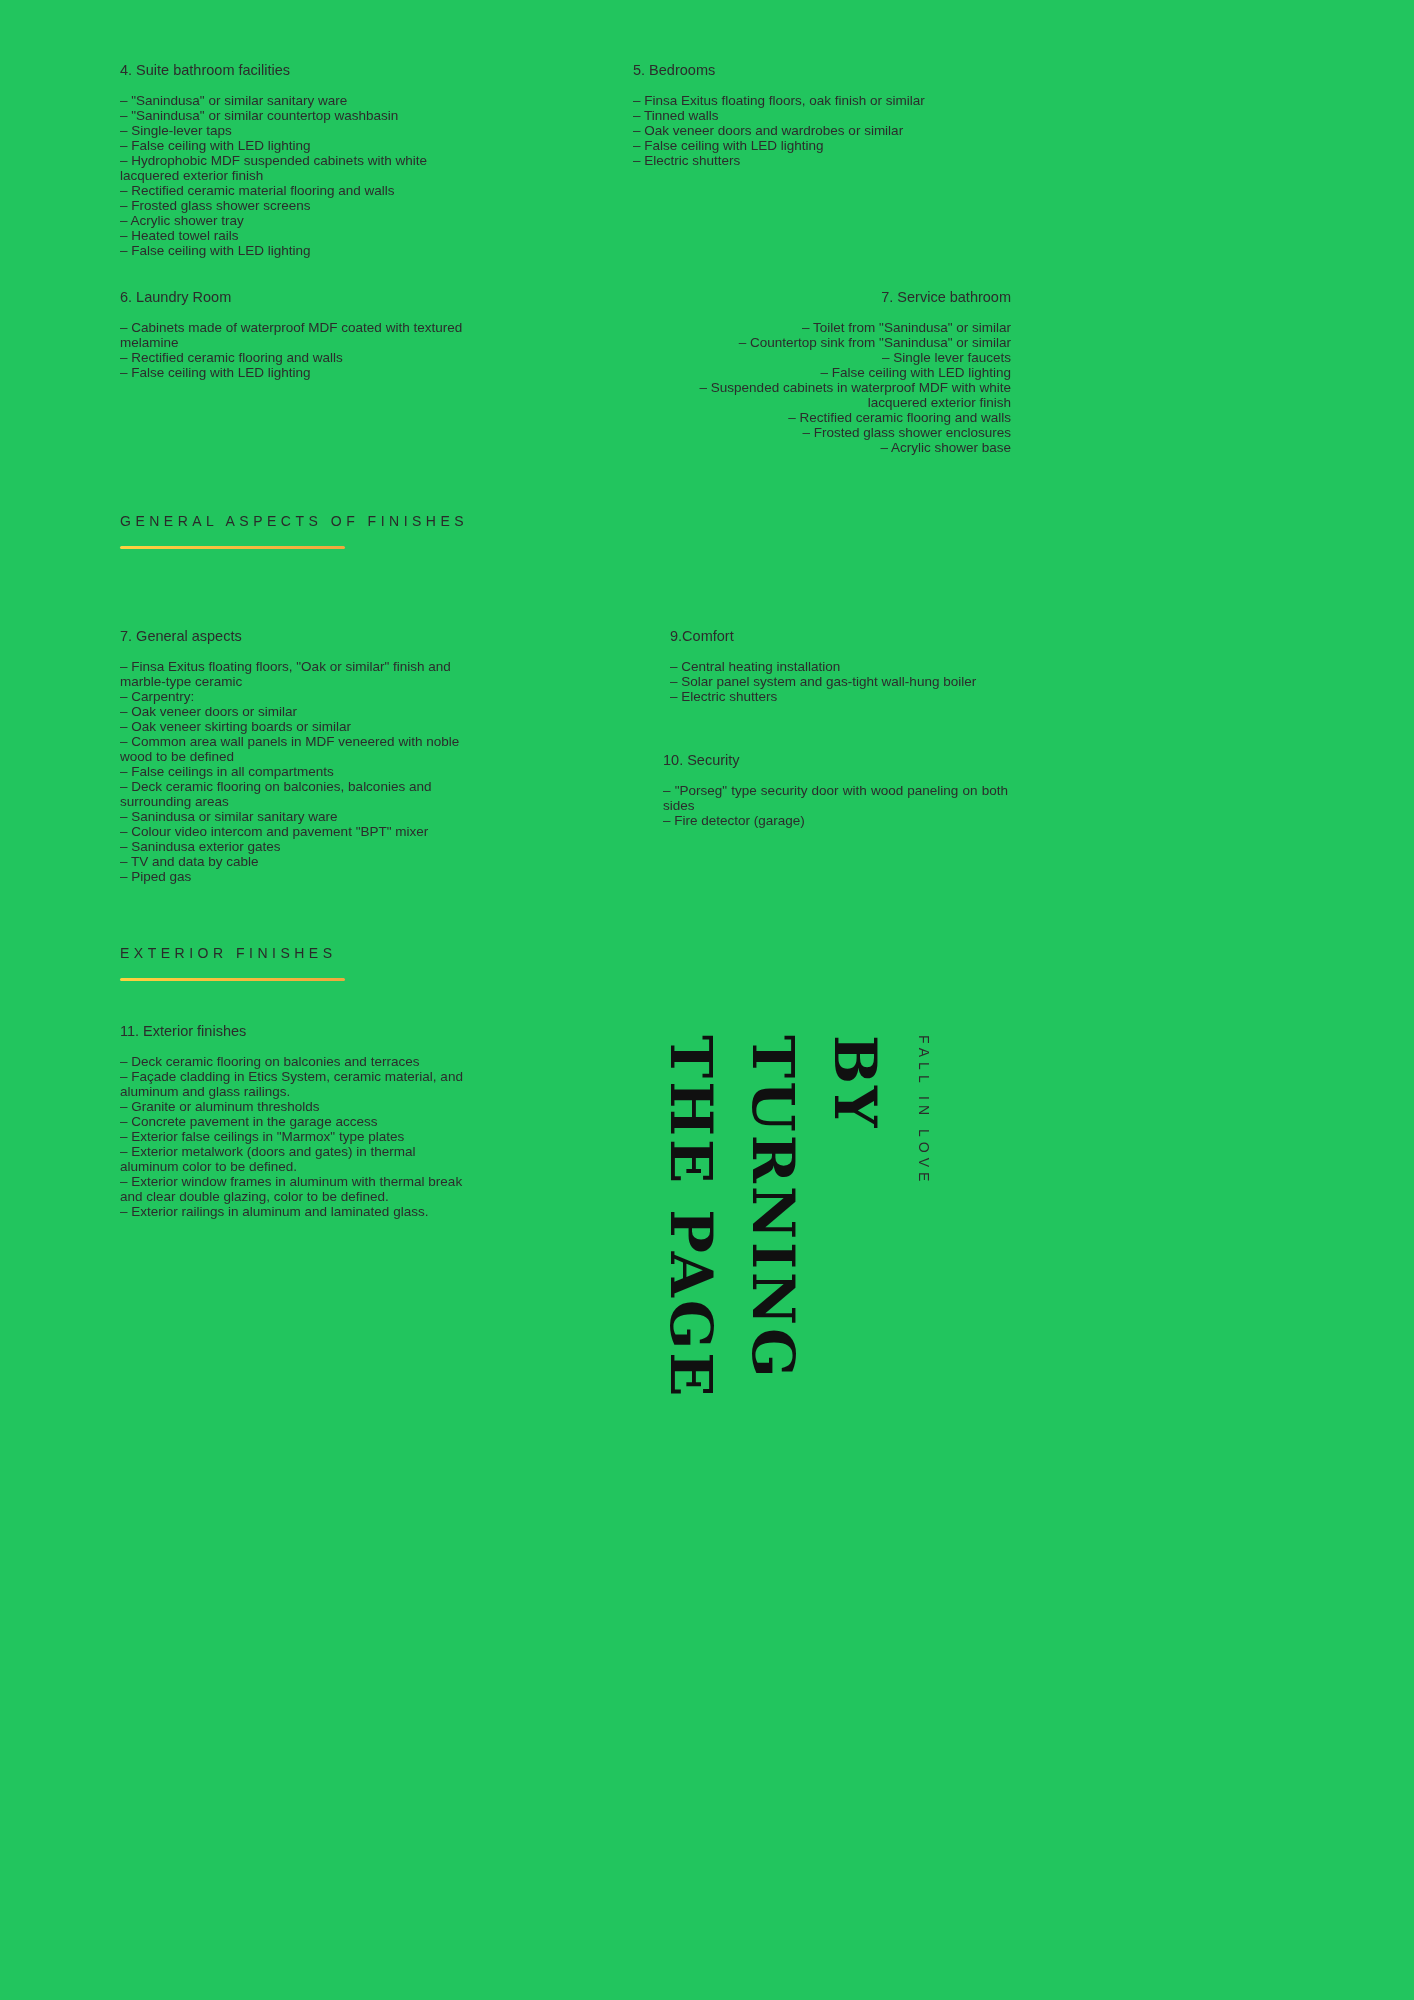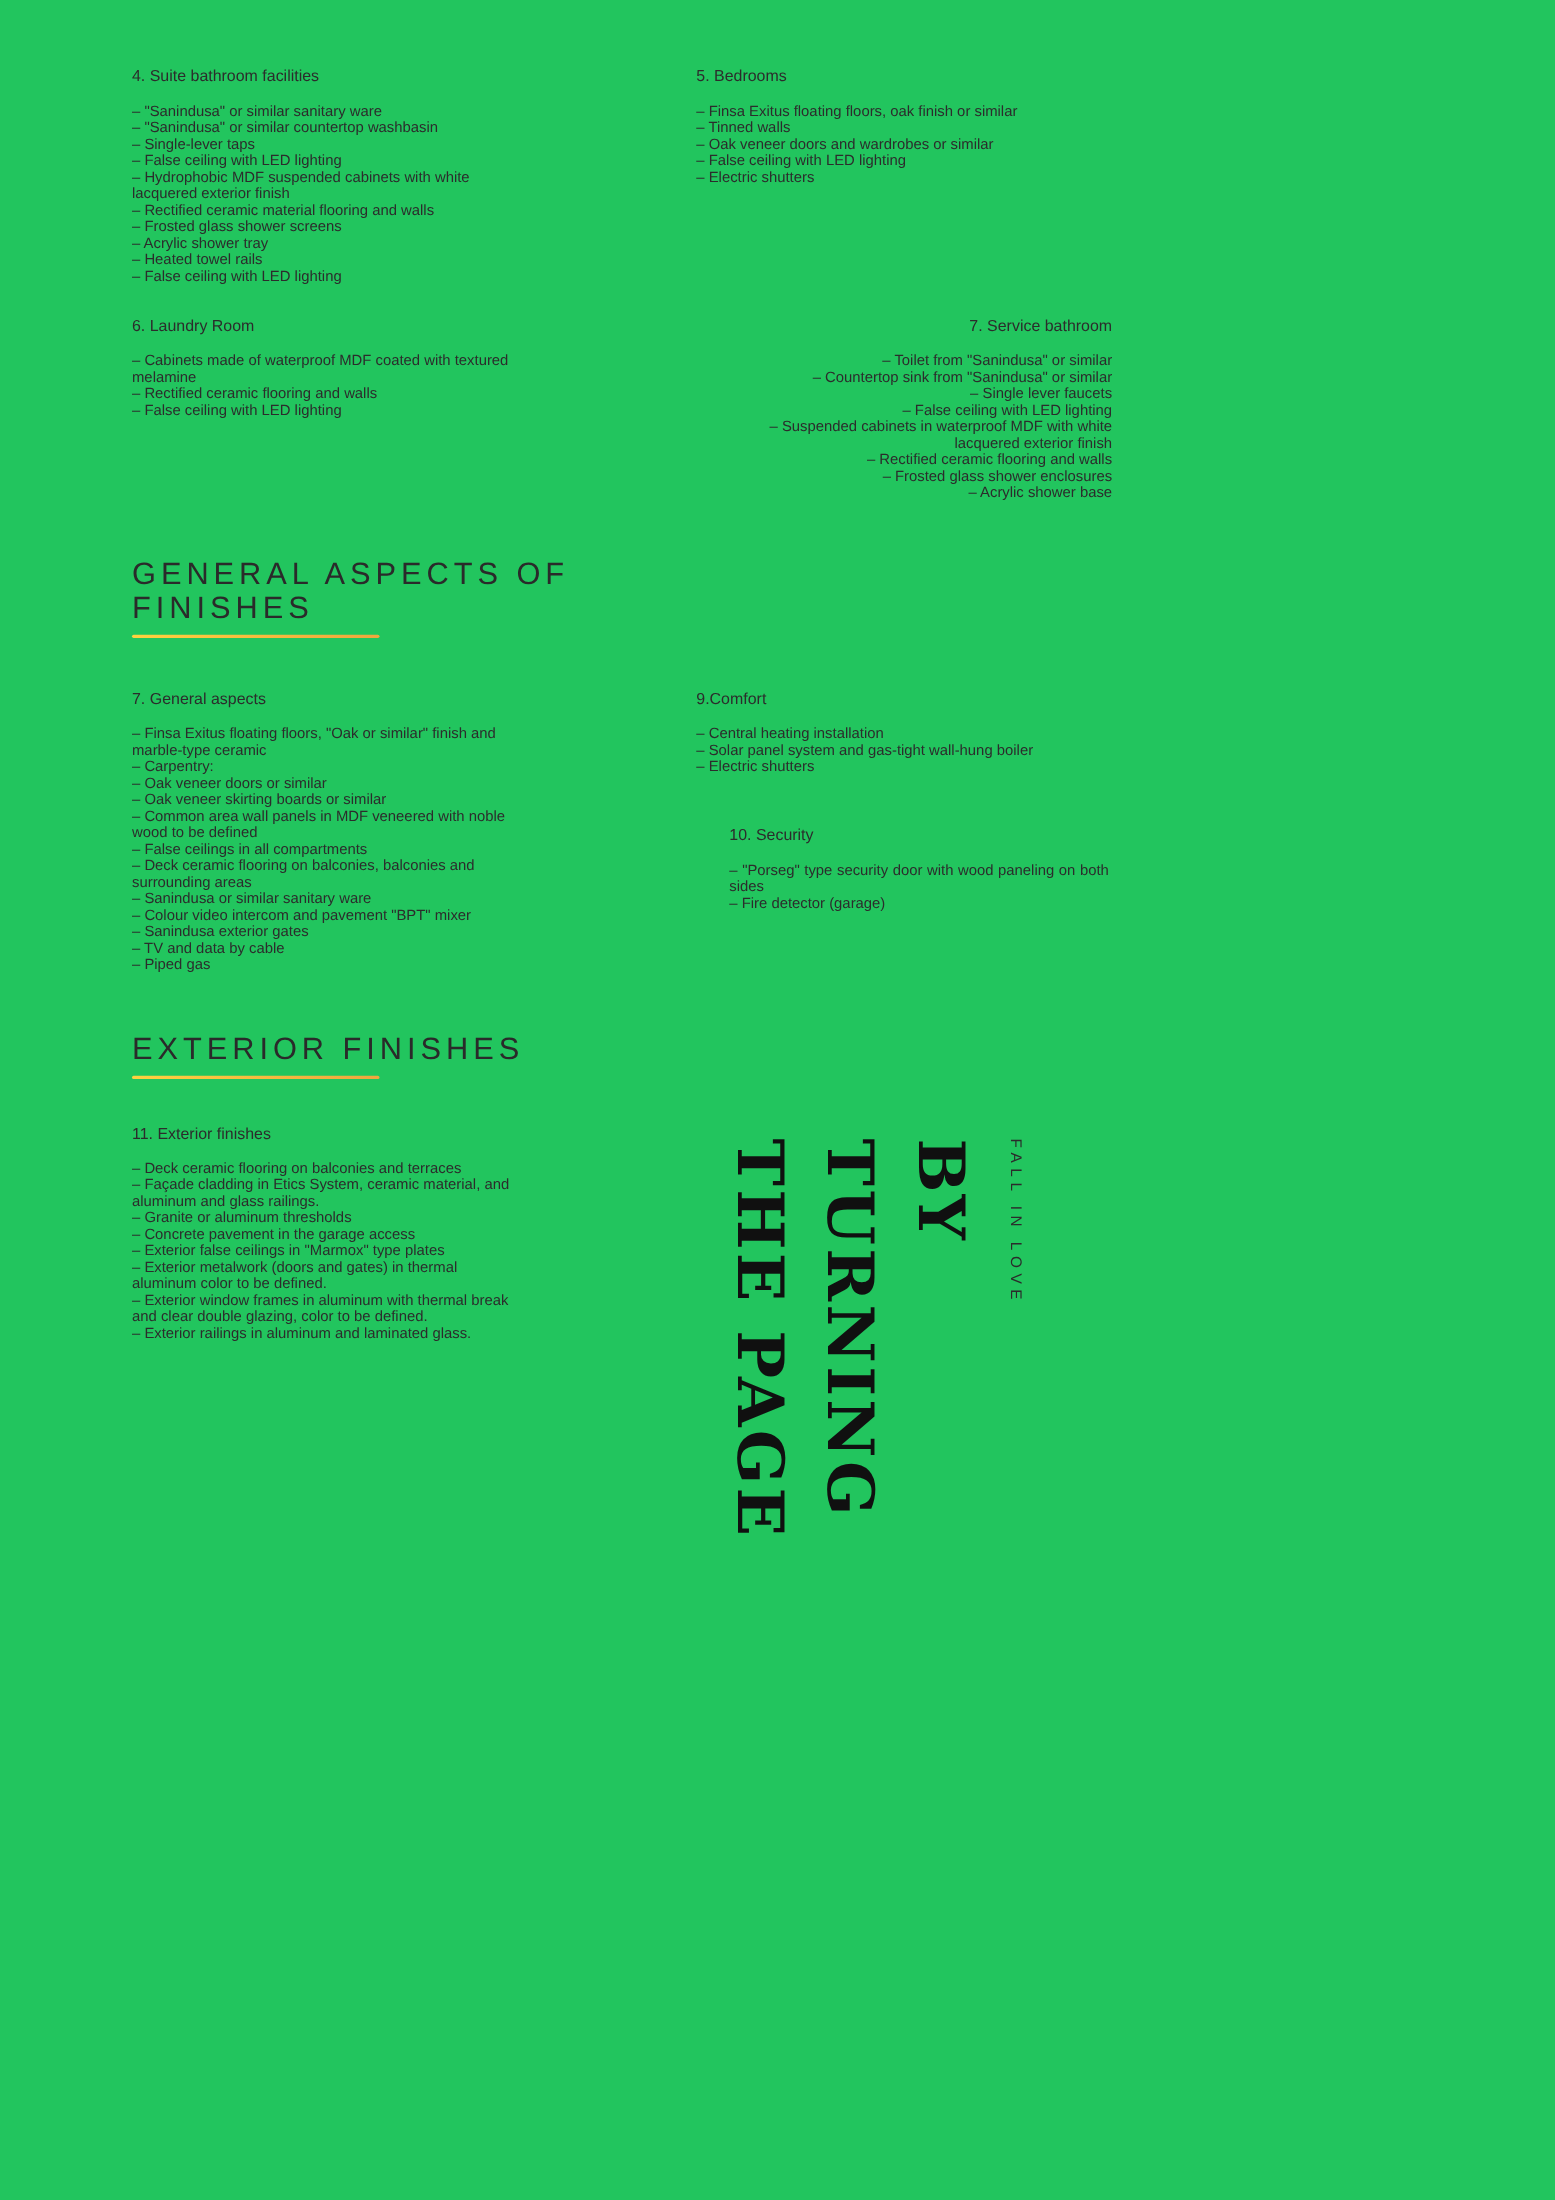--- a/index.html
+++ b/index.html
@@ -24,29 +24,29 @@
     font-size: 13.5px;
     line-height: 15px;
     color: #2c2c2c;
   }
   
   .s4  { left: 120px; top: 62px;   width: 352px; }
   .s5  { left: 633px; top: 62px;   width: 345px; }
   .s6  { left: 120px; top: 289px;  width: 352px; }
   .s7  { left: 666px; top: 289px;  width: 345px; text-align: right; }
   .s8  { left: 120px; top: 628px;  width: 352px; }
-  .s9  { left: 633px; top: 628px;  width: 345px; }
+  .s9  { left: 670px; top: 628px;  width: 345px; }
   .s10 { left: 663px; top: 752px;  width: 345px; }
   .s10 .items .item { text-align: justify; }
   .s11 { left: 120px; top: 1023px; width: 352px; }
 
   .big-heading {
     position: absolute;
     width: 420px;
-    font-size: 28px;
+    font-size: 14px;
     line-height: 31px;
     letter-spacing: 4.5px;
     font-weight: 400;
     color: #2a2a2a;
   }
   .h1 { left: 120px; top: 506px; }
   .h2 { left: 120px; top: 920px; margin-top: 18px; }
   .accent-underline {
     width: 225px;
     height: 3px;

